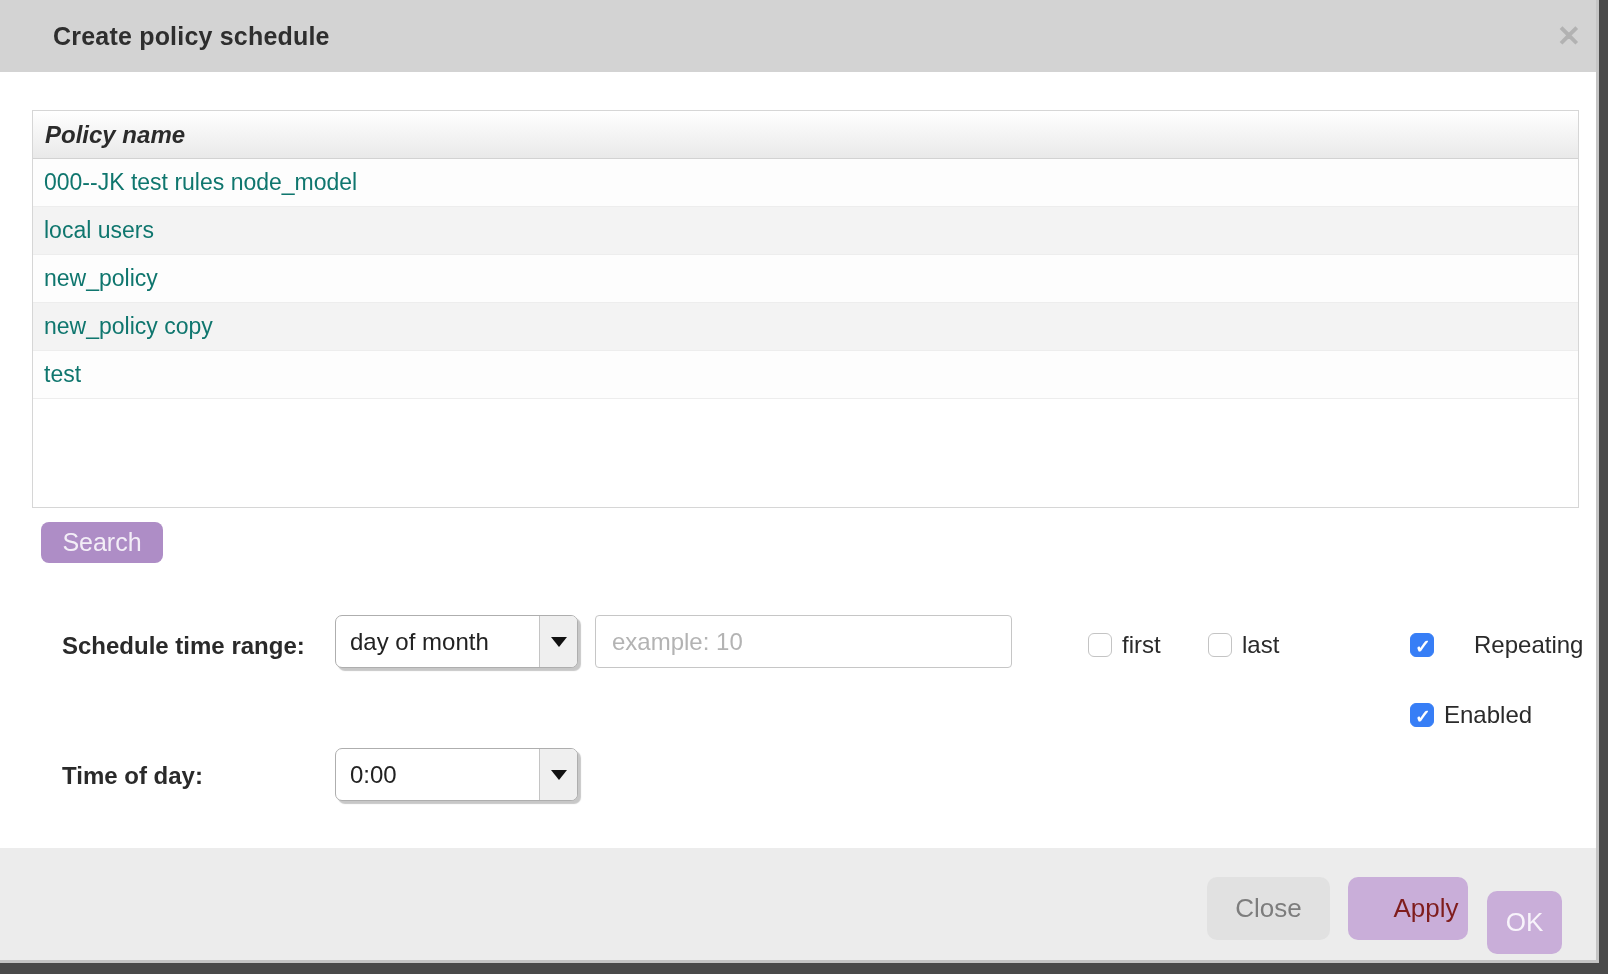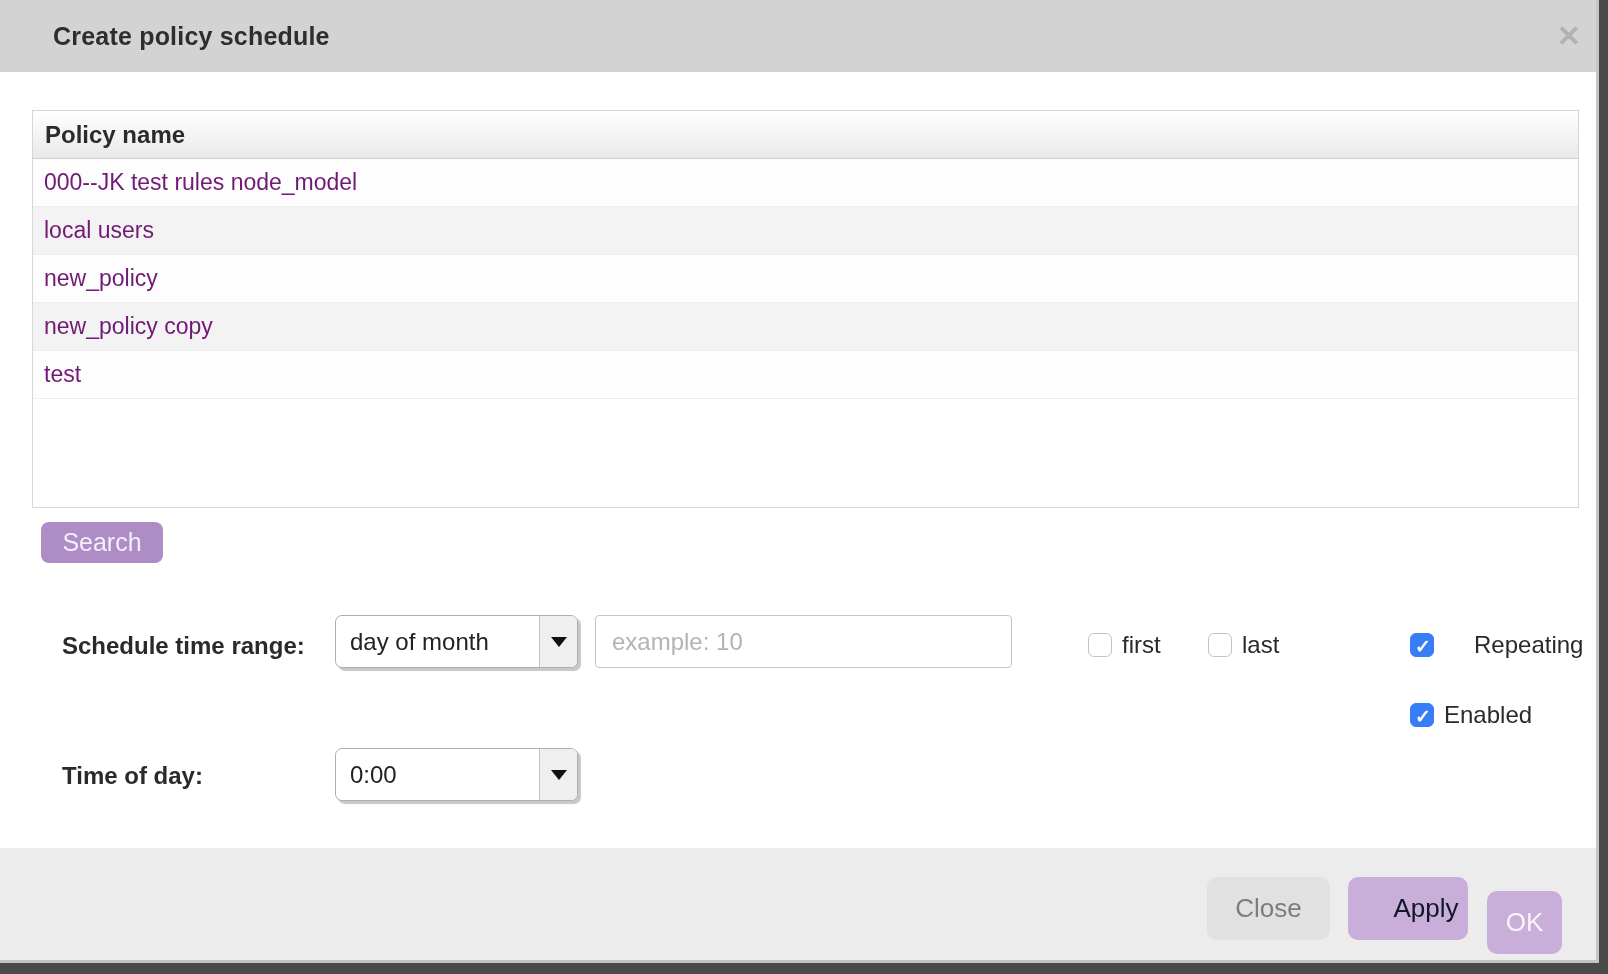--- a/index.html
+++ b/index.html
@@ -32,24 +32,25 @@
 
   .policy-table {
     position:absolute; left:32px; top:38px; width:1547px; height:398px;
     border:1px solid #d6d6d6; background:#ffffff; overflow:hidden;
   }
   .pt-header {
     height:48px; line-height:47px; padding-left:12px;
     font-size:24px; font-weight:bold; color:#2b2b2b;
     background:linear-gradient(#ffffff, #e9e9e9);
     border-bottom:1px solid #d2d2d2;
+    font-style:italic;
   }
   .pt-row {
     height:48px; line-height:47px; padding-left:11px;
-    font-size:23px; color:#701a75; cursor:pointer;
+    font-size:23px; color:#0f766e; cursor:pointer;
     border-bottom:1px solid #ededed;
   }
   .pt-row.odd  { background:#fdfdfd; }
   .pt-row.even { background:#f3f3f3; }
 
   .btn { border:none; cursor:pointer; font-family:"Liberation Sans", sans-serif; }
 
   .search-btn {
     position:absolute; left:41px; top:450px; width:122px; height:41px;
     background:var(--accent-purple,#ae8dc6); color:#f3eef7;
@@ -105,21 +106,21 @@
   }
   .cb-label { font-size:24px; color:#2a2a2a; }
 
   
   .modal-footer {
     position:absolute; left:0; top:848px; width:100%; height:112px;
     background:var(--footer-gray,#ececec);
   }
   .modal-footer .btn { position:absolute; top:29px; height:63px; border-radius:10px; font-size:26px; }
   .close-btn { left:1207px; width:123px; background:#e1e1e1; color:#7d7d7d; }
-  .apply-btn { left:1348px; width:120px; background:var(--accent-purple-light,#c9aed9); color:#0f172a;padding-left:36px; }
+  .apply-btn { left:1348px; width:120px; background:var(--accent-purple-light,#c9aed9); color:#7f1d1d;padding-left:36px; }
   .ok-btn    { left:1487px; width:75px;  background:var(--accent-purple-light,#c9aed9); color:#f8f4fb;margin-top:14px; }
 </style>
 </head>
 <body>
 
 <div class="screen">
   <div class="modal">
 
     <div class="modal-header">
       <div class="modal-title">Create policy schedule</div>

